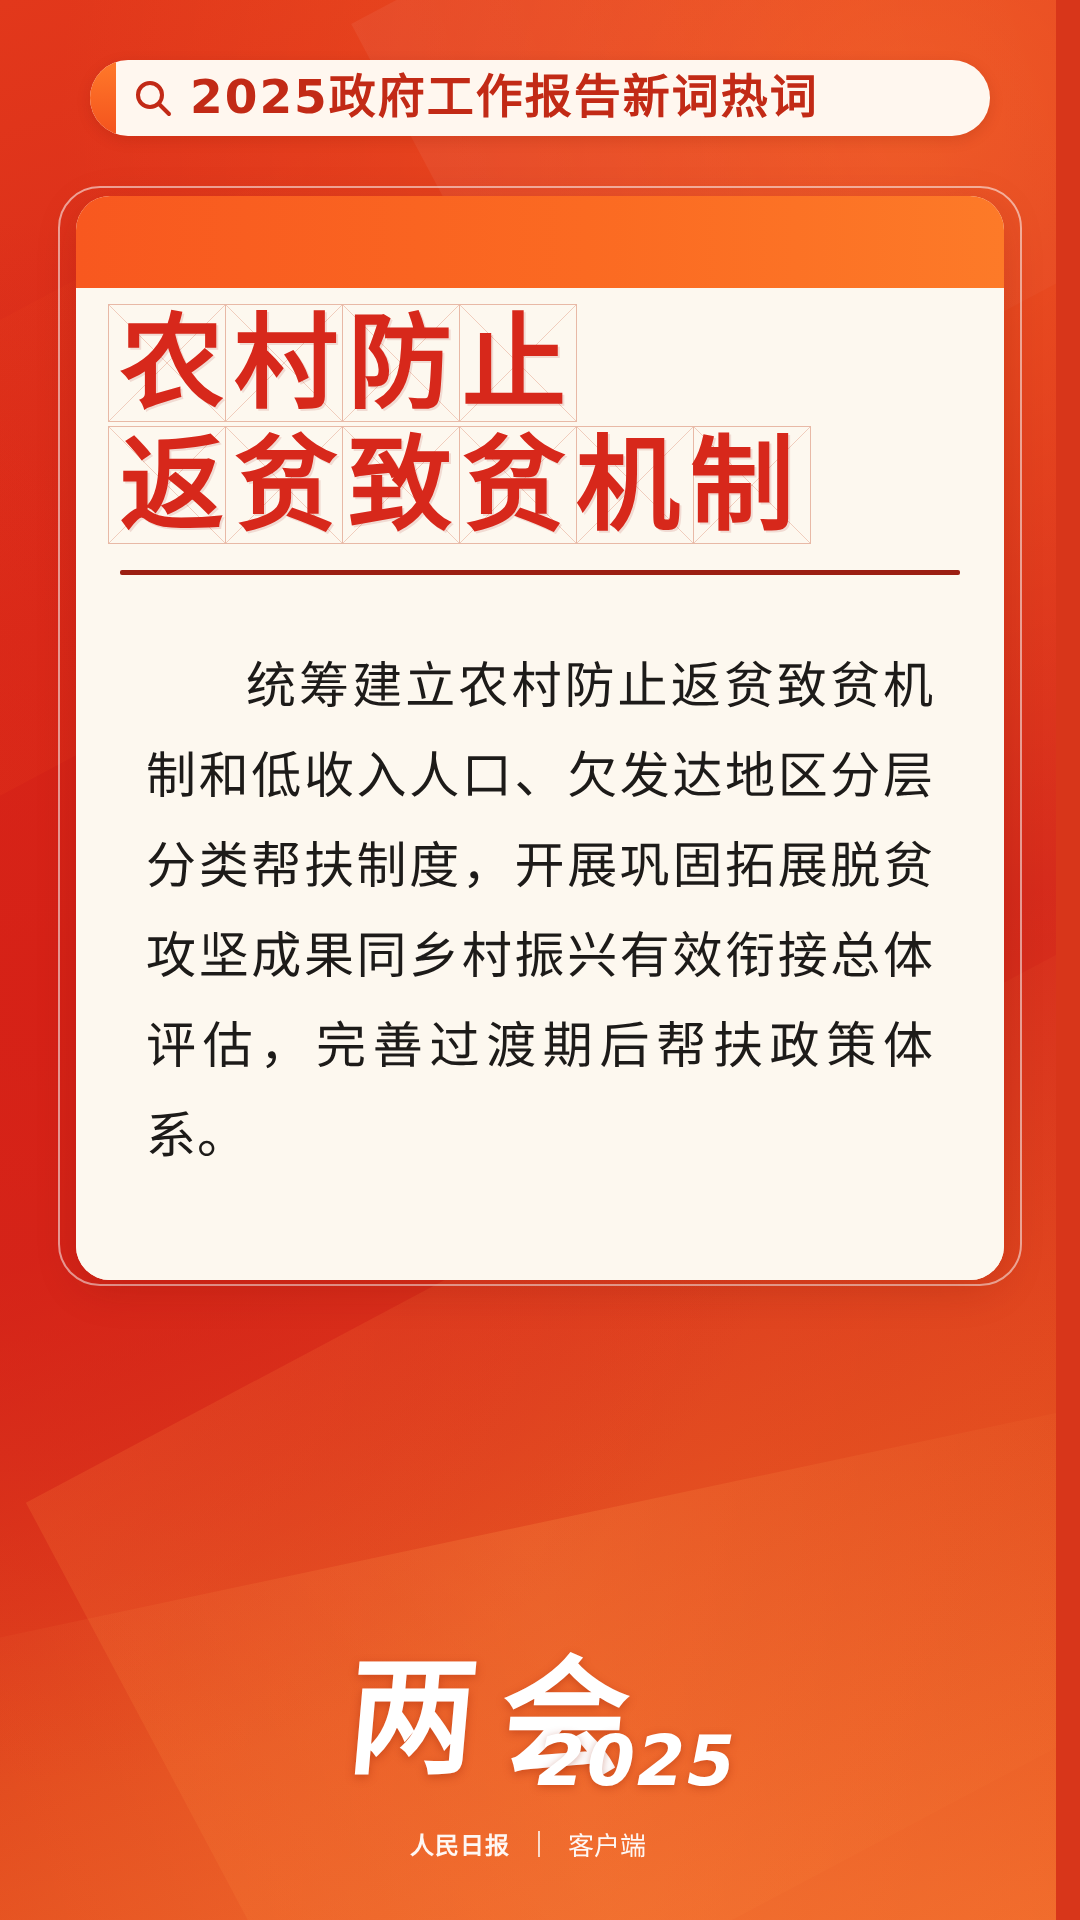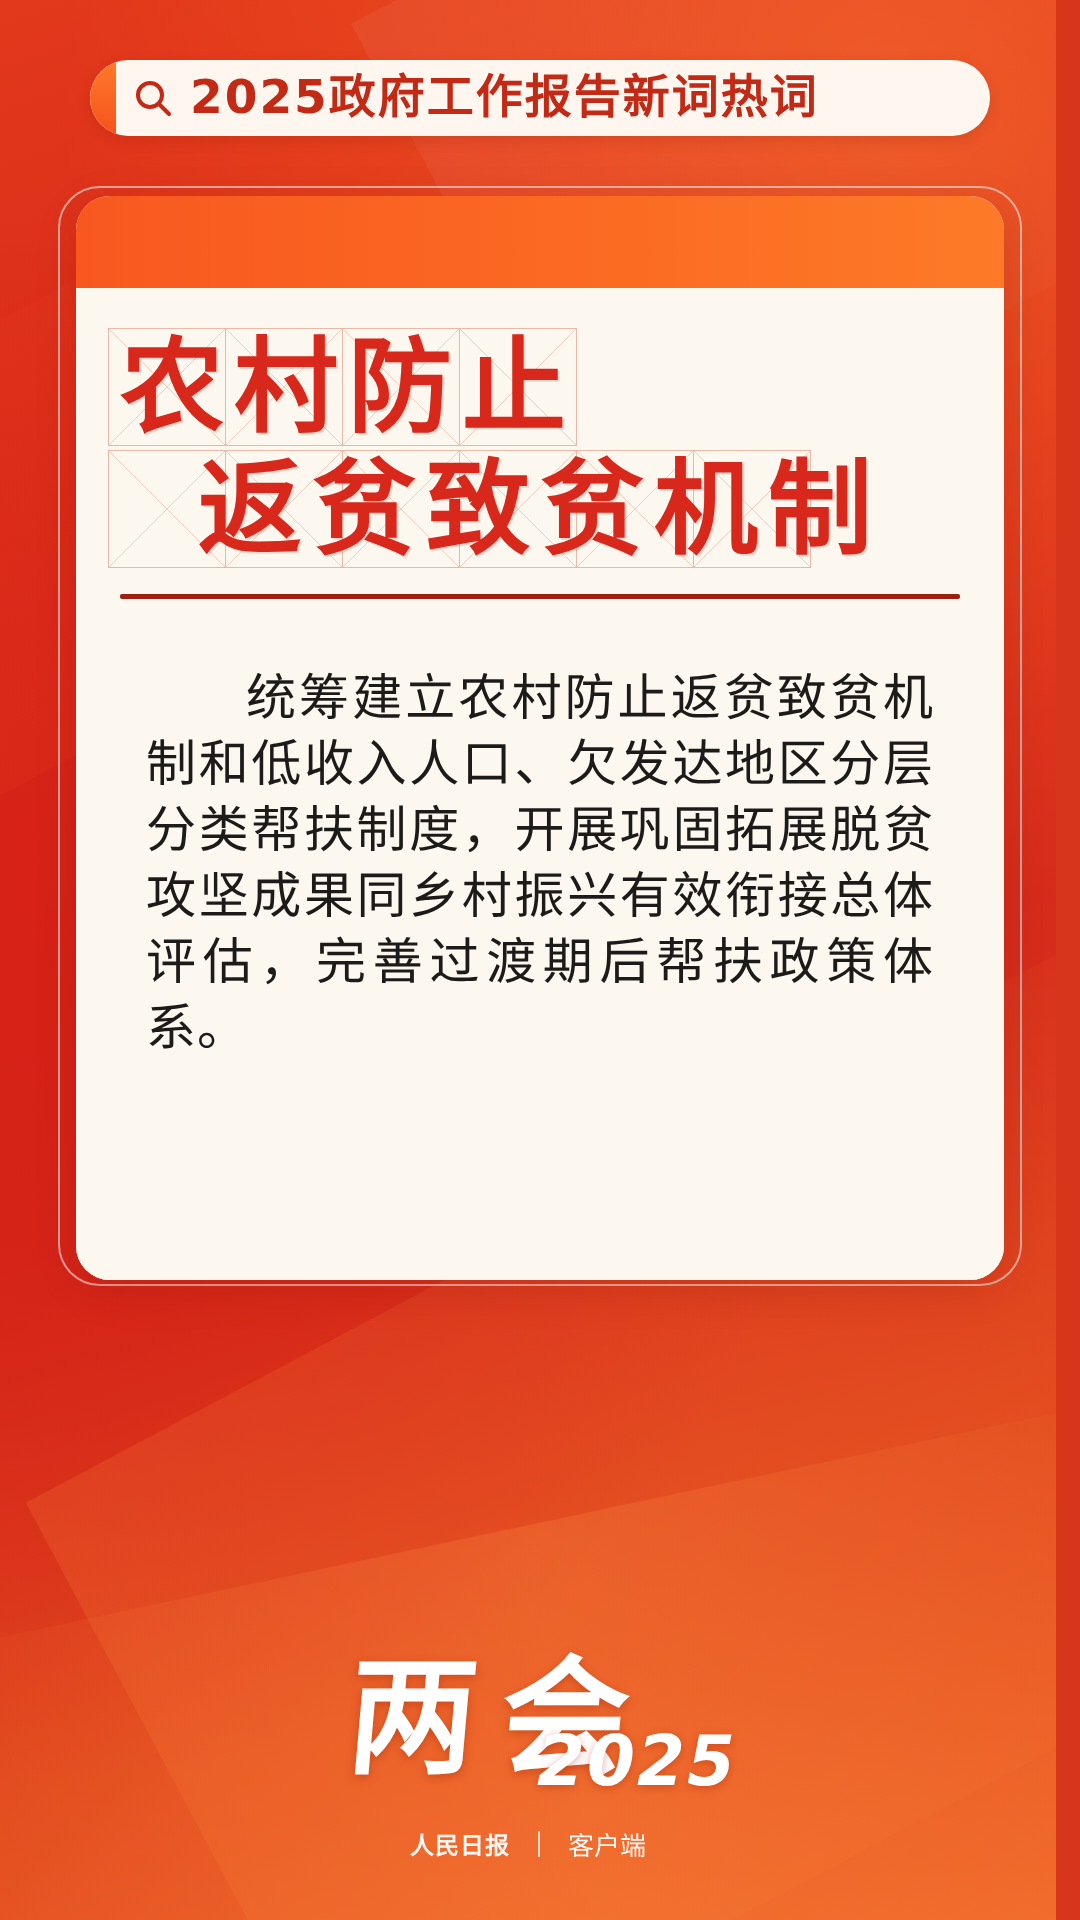--- a/index.html
+++ b/index.html
@@ -109,21 +109,21 @@
   }
   .card-body {
     position: relative;
     height: calc(100% - 92px);
     background: #fdf8ef;
   }
 
   
   .headline-wrap {
     position: relative;
-    margin: 40px 0 0 0;
+    margin: 16px 0 0 0;
     padding: 0 32px;
   }
   .grid-row {
     display: flex;
     gap: 0;
     position: relative;
     height: 118px;
   }
   .grid-row.row2 { margin-top: 4px; }
   .cell {
@@ -161,35 +161,35 @@
   .hl-line {
     font-family: "DejaVu Sans", "Liberation Sans", sans-serif;
     font-weight: 700;
     color: #d7281b;
     font-size: 104px;
     line-height: 118px;
     letter-spacing: 10px;
     white-space: nowrap;
     text-shadow: 2px 2px 0 rgba(160,20,10,0.12);
   }
-  .hl-line.l2 { margin-top: 4px; text-align: center; }
+  .hl-line.l2 { margin-top: 4px; }
 
   .headline-rule {
     margin: 26px 44px 0 44px;
     height: 5px;
     background: #9c1f12;
     border-radius: 2px;
   }
 
   
   .para {
     margin: 66px 70px 0 70px;
     font-family: "DejaVu Serif", "Liberation Serif", serif;
     font-size: 50px;
-    line-height: 66px;
+    line-height: 90px;
     color: #1d1b19;
     text-align: justify;
     text-indent: 100px;
     letter-spacing: 1px;
   }
 
   
   .footer {
     position: absolute;
     left: 0;

